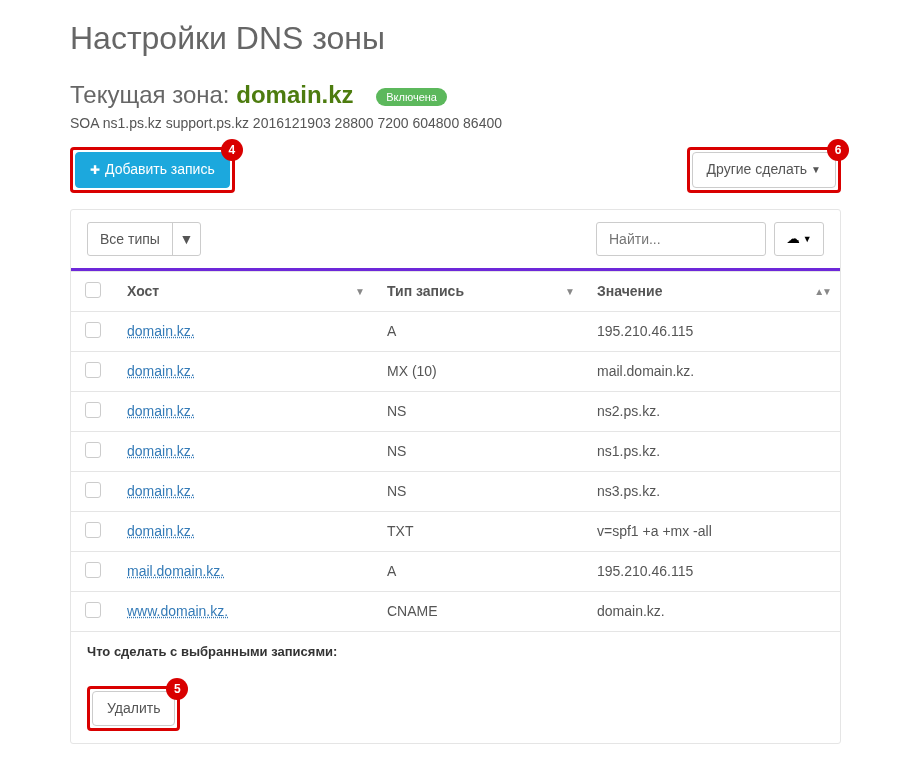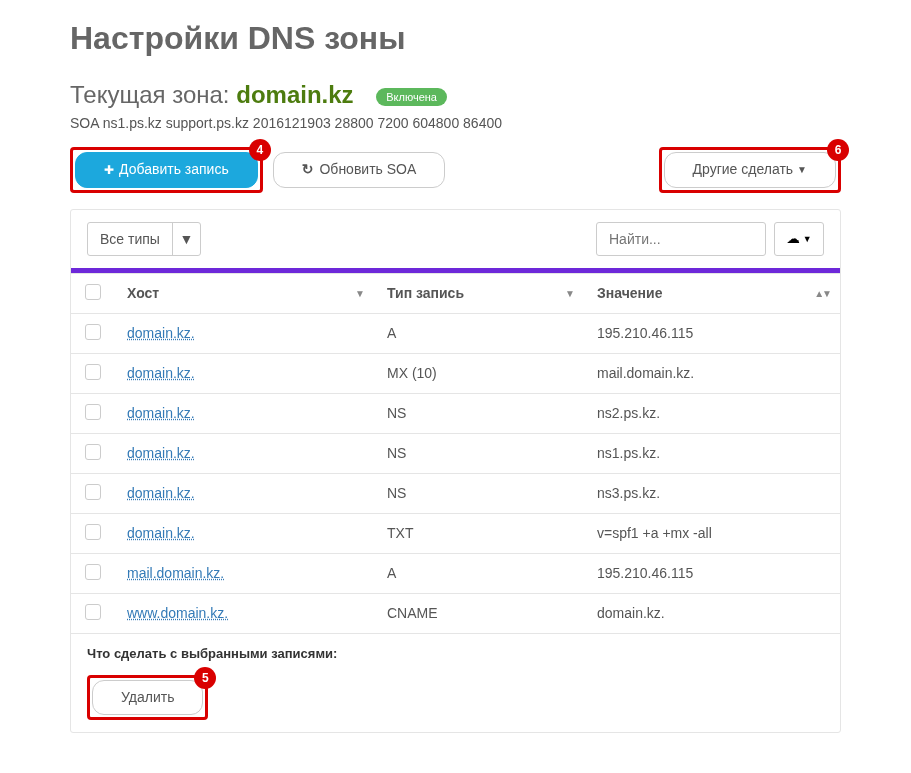--- a/index.html
+++ b/index.html
@@ -1,46 +1,46 @@
 <!DOCTYPE html>
 <html><head>
 <meta charset="utf-8">
 <style>
 * { box-sizing: border-box; margin: 0; padding: 0; }
 body { font-family: "Helvetica Neue", Helvetica, Arial, sans-serif; font-size: 14px; color: #555; background: #fff; padding: 20px 70px; width: 911px; }
-h1 { font-size: 32px; font-weight: 700; color: #666; margin-bottom: 24px; }
+h1 { font-size: 32px; font-weight: 400; color: #666; margin-bottom: 24px; }
 h2 { font-size: 24px; font-weight: 300; color: #666; margin-bottom: 6px; }
 h2 .domain { font-weight: 700; color: #4d7c0f; }
 .badge-enabled { display: inline-block; background: #5cb85c; color: #fff; font-size: 11px; padding: 3px 10px; border-radius: 10px; vertical-align: middle; font-weight: 400; margin-left: 16px; }
 .soa { font-size: 14px; color: #555; margin-bottom: 16px; }
 .toolbar { display: flex; align-items: center; margin-bottom: 16px; position: relative; }
-.btn { display: inline-flex; align-items: center; justify-content: center; padding: 7px 28px; font-size: 14px; border-radius: 12px; cursor: pointer; border: 1px solid transparent; background: #fff; color: #555; line-height: 1.4; }
+.btn { display: inline-flex; align-items: center; justify-content: center; padding: 7px 14px; font-size: 14px; border-radius: 4px; cursor: pointer; border: 1px solid transparent; background: #fff; color: #555; line-height: 1.4; }
 .btn-primary { background: #1ca8dd; border-color: #1ca8dd; color: #fff; }
 .btn-default { background: #fff; border-color: #ccc; color: #555; }
 .flex-spacer { flex: 1; }
 .highlight-red { border: 3px solid #d90000; border-radius: 4px; padding: 2px; display: inline-block; position: relative; }
 .badge-num { position: absolute; top: -11px; right: -11px; width: 22px; height: 22px; background: #d90000; color: #fff; border-radius: 50%; display: flex; align-items: center; justify-content: center; font-size: 12px; font-weight: 700; z-index: 10; }
 .panel { border: 1px solid #e5e5e5; border-radius: 3px; }
-.panel-head { padding: 12px 16px; display: flex; align-items: center; border-bottom: 5px solid #6d28d9; }
+.panel-head { padding: 12px 16px; display: flex; align-items: center; border-bottom: 3px solid #6d28d9; }
 .select-wrap { border: 1px solid #ccc; border-radius: 3px; background: #fff; display: inline-flex; align-items: center; height: 34px; }
 .select-wrap .label { padding: 0 12px; }
 .select-wrap .caret-part { border-left: 1px solid #ccc; width: 28px; height: 100%; display: flex; align-items: center; justify-content: center; }
 .search-input { border: 1px solid #ccc; border-radius: 3px; height: 34px; padding: 6px 12px; width: 170px; color: #999; font-size: 14px; }
 .cloud-btn { border: 1px solid #ccc; border-radius: 3px; height: 34px; width: 50px; display: inline-flex; align-items: center; justify-content: center; margin-left: 8px; background: #fff; }
 table { width: 100%; border-collapse: collapse; }
 th, td { padding: 10px 12px; text-align: left; border-top: 1px solid #e5e5e5; font-size: 14px; vertical-align: middle; }
 th { font-weight: 700; color: #555; position: relative; }
 th .sort { position: absolute; right: 10px; top: 50%; transform: translateY(-50%); color: #888; font-size: 10px; }
 .col-check { width: 44px; text-align: center; }
 .col-host { width: 260px; }
 .col-type { width: 210px; }
 input[type=checkbox] { width: 16px; height: 16px; border: 1px solid #ccc; border-radius: 3px; appearance: none; background: #fff; cursor: pointer; }
 a.host-link { color: #337ab7; text-decoration: underline dotted; }
 .panel-foot { padding: 12px 16px; border-top: 1px solid #e5e5e5; }
-.panel-foot .label-strong { font-weight: 700; color: #333; font-size: 13px; margin-bottom: 14px; display: block; }
+.panel-foot .label-strong { font-weight: 700; color: #333; font-size: 13px; margin-bottom: 27px; display: block; }
 .plus-icon::before { content: "✚"; margin-right: 5px; font-size: 12px; }
 .refresh-icon::before { content: "↻"; margin-right: 6px; font-weight: bold; }
 .caret-down { font-size: 10px; margin-left: 4px; }
 .updown { font-size: 11px; color: #888; letter-spacing: -2px; }
 </style>
 </head>
 <body>
 
 <h1>Настройки DNS зоны</h1>
 
@@ -53,24 +53,20 @@
 
 <div class="toolbar">
   <span class="highlight-red">
     <span class="badge-num">4</span>
     <button class="btn btn-primary">
       <span class="plus-icon"></span>
         <span>Добавить запись</span>
     </button>
   </span>
   <span style="width:10px"></span>
-  <button class="btn btn-default">
-    <span class="refresh-icon"></span>
-      <span>Обновить SOA</span>
-  </button>
   <span class="flex-spacer"></span>
   <span class="highlight-red">
     <span class="badge-num">6</span>
     <button class="btn btn-default">
       <span>Другие сделать</span>
         <span class="caret-down">▼</span>
     </button>
   </span>
 </div>
 

